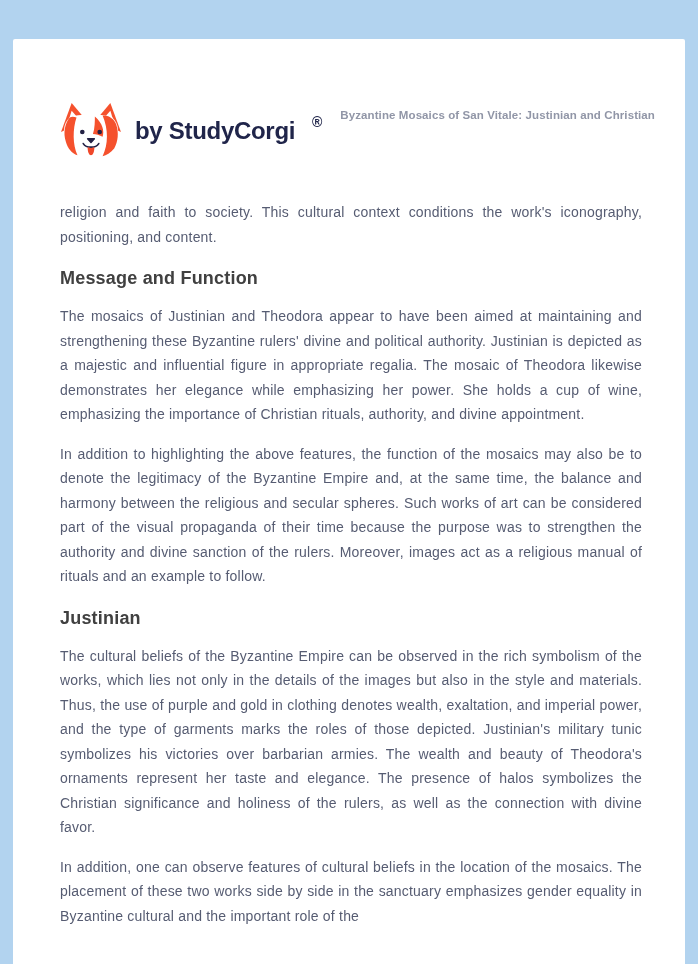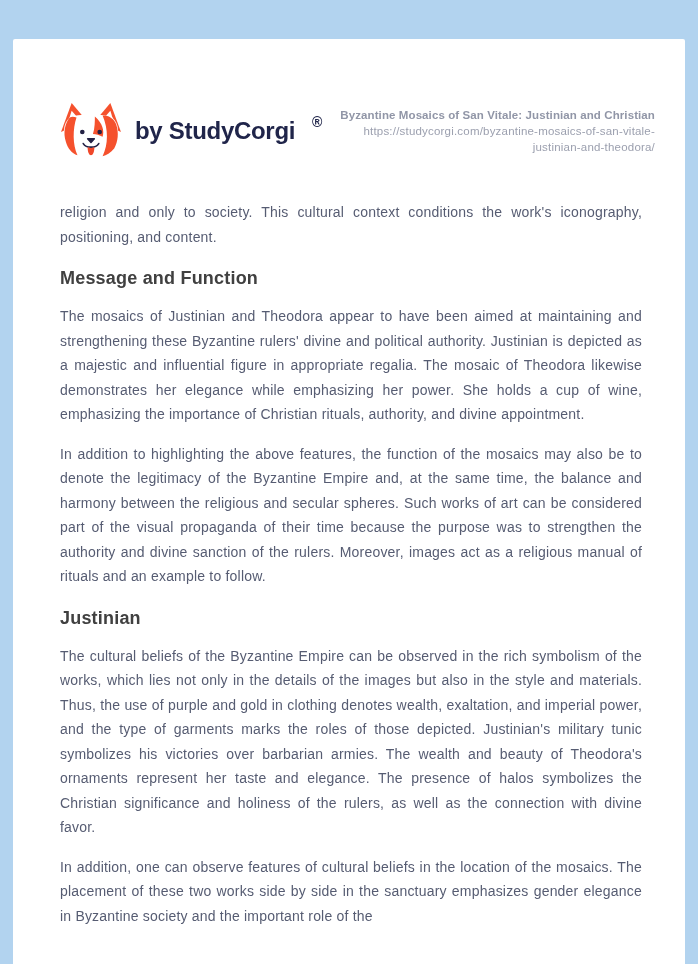--- a/index.html
+++ b/index.html
@@ -131,30 +131,29 @@
           <path d="M24,43 C27,48 37,48 40,43" fill="none" stroke="#232144" stroke-width="1.7" stroke-linecap="round"></path>
 
           <path d="M28.5,46.5 C28.5,52 30,55 32,55 C34,55 35.5,52 35.5,46.5 C33,48 31,48 28.5,46.5 Z" fill="#f0482a"></path>
         </svg>
         <span class="brand-text">by StudyCorgi</span>
         <span class="brand-reg">®</span>
       </div>
 
       <div class="doc-meta">
         <div class="doc-title">Byzantine Mosaics of San Vitale: Justinian and Christian</div>
-        <div class="doc-url">https://studycorgi.com/byzantine-mosaics-of-san-vitale-justinian-and-theodora/</div>
       </div>
     </header>
 
     <main class="content">
-      <p class="intro">religion and only to society. This cultural context conditions the work's iconography, positioning, and content.</p>
+      <p class="intro">religion and faith to society. This cultural context conditions the work's iconography, positioning, and content.</p>
 
       <h2>Message and Function</h2>
       <p>The mosaics of Justinian and Theodora appear to have been aimed at maintaining and strengthening these Byzantine rulers' divine and political authority. Justinian is depicted as a majestic and influential figure in appropriate regalia. The mosaic of Theodora likewise demonstrates her elegance while emphasizing her power. She holds a cup of wine, emphasizing the importance of Christian rituals, authority, and divine appointment.</p>
       <p>In addition to highlighting the above features, the function of the mosaics may also be to denote the legitimacy of the Byzantine Empire and, at the same time, the balance and harmony between the religious and secular spheres. Such works of art can be considered part of the visual propaganda of their time because the purpose was to strengthen the authority and divine sanction of the rulers. Moreover, images act as a religious manual of rituals and an example to follow.</p>
 
       <h2>Justinian</h2>
       <p>The cultural beliefs of the Byzantine Empire can be observed in the rich symbolism of the works, which lies not only in the details of the images but also in the style and materials. Thus, the use of purple and gold in clothing denotes wealth, exaltation, and imperial power, and the type of garments marks the roles of those depicted. Justinian's military tunic symbolizes his victories over barbarian armies. The wealth and beauty of Theodora's ornaments represent her taste and elegance. The presence of halos symbolizes the Christian significance and holiness of the rulers, as well as the connection with divine favor.</p>
-      <p>In addition, one can observe features of cultural beliefs in the location of the mosaics. The placement of these two works side by side in the sanctuary emphasizes gender elegance in Byzantine society and the important role of the</p>
+      <p>In addition, one can observe features of cultural beliefs in the location of the mosaics. The placement of these two works side by side in the sanctuary emphasizes gender equality in Byzantine cultural and the important role of the</p>
     </main>
 
   </div>
 </div>
 
 </body></html>

